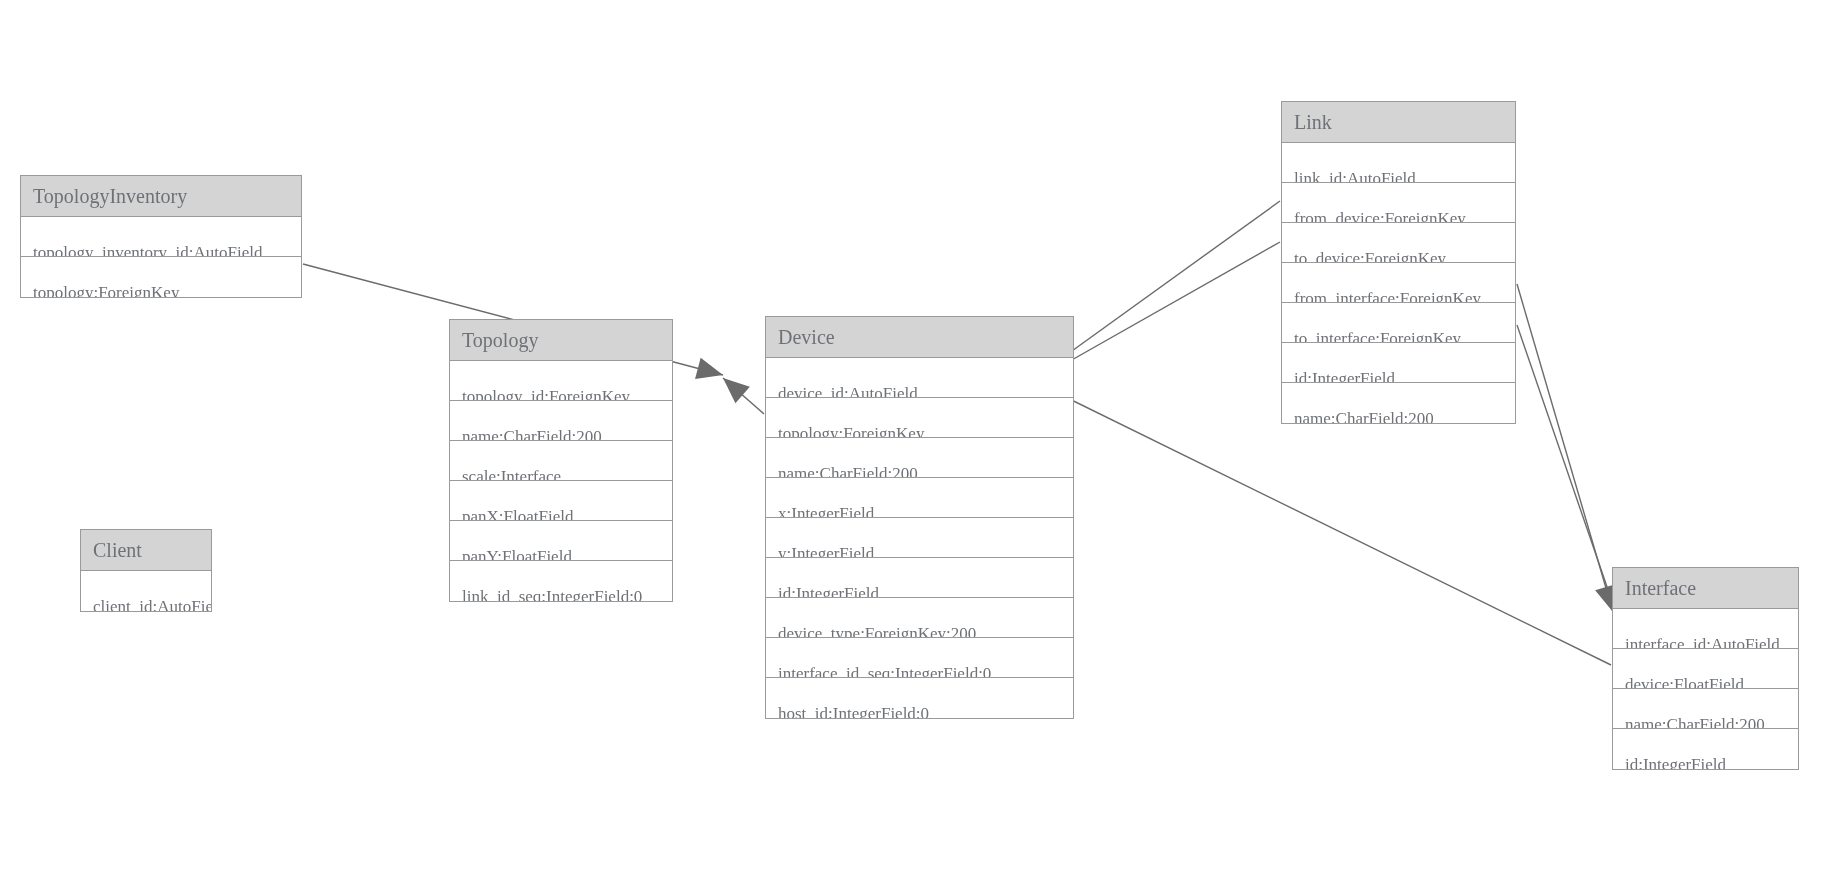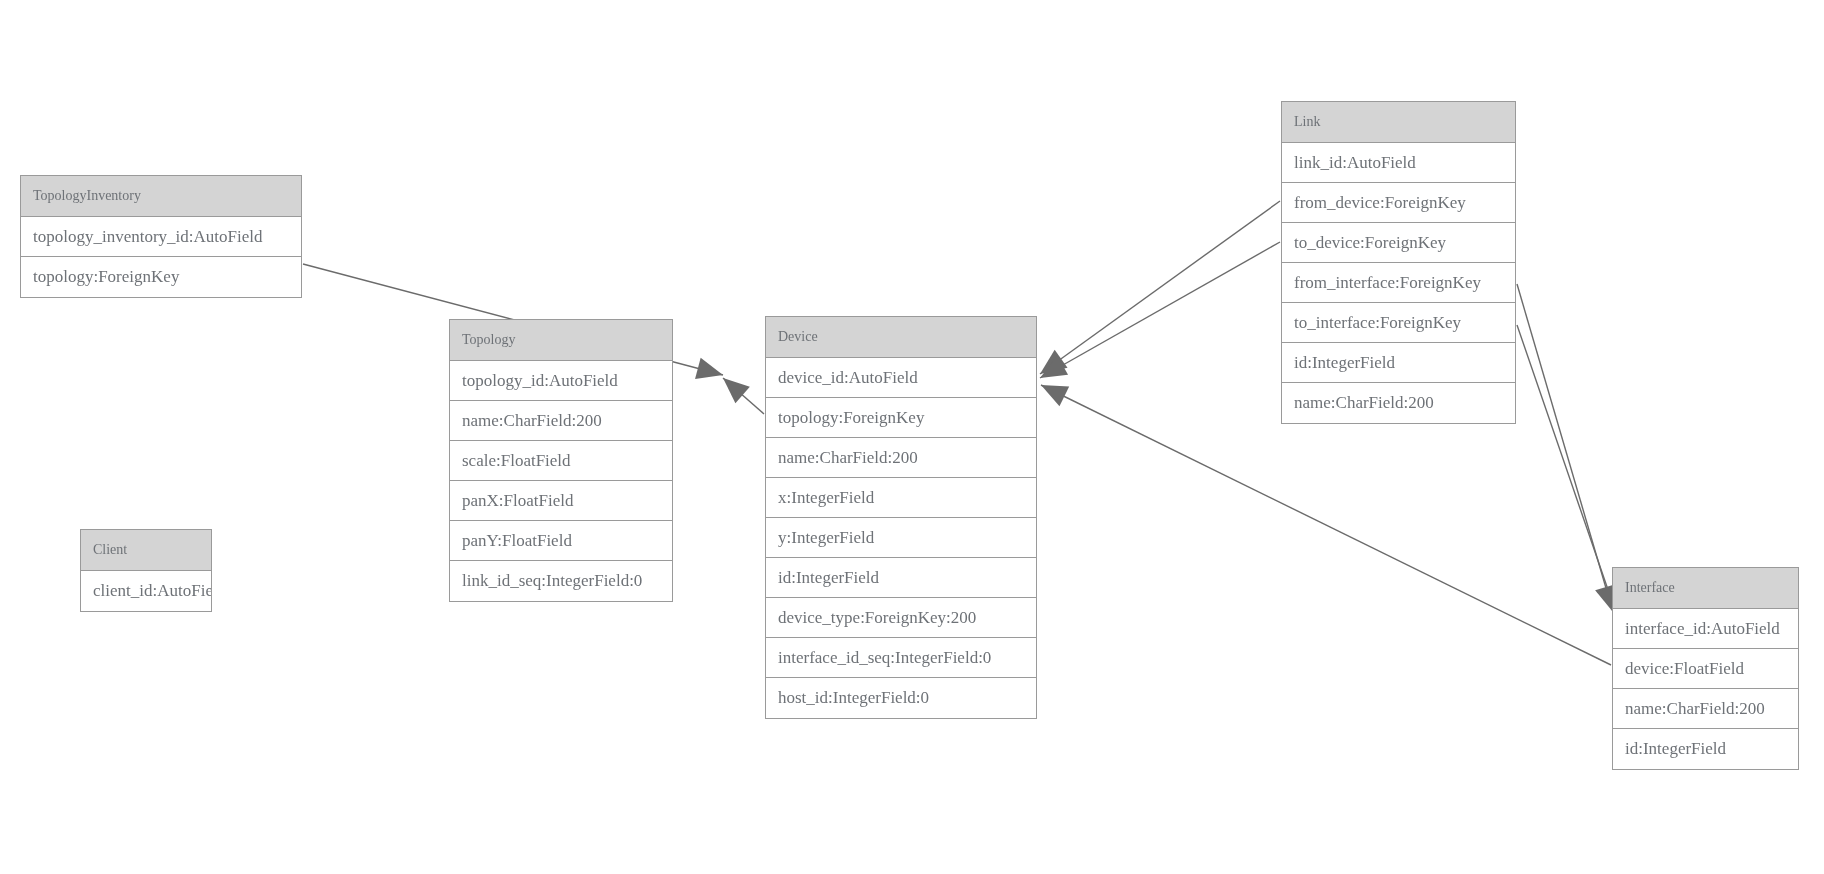--- a/index.html
+++ b/index.html
@@ -29,35 +29,35 @@
     box-sizing: border-box;
     border: 1px solid #9a9a9a;
     background: #ffffff;
     z-index: 2;
   }
   .entity-header {
     box-sizing: border-box;
     background: #d4d4d4;
     border-bottom: 1px solid #9a9a9a;
     color: #6e7277;
-    font-size: 14px;
+    font-size: 20px;
     line-height: 40px;
     height: 41px;
     padding: 0 12px;
     white-space: nowrap;
     overflow: hidden;
   }
   .entity-field {
     box-sizing: border-box;
     border-bottom: 1px solid #9a9a9a;
     color: #6e7277;
     font-size: 17px;
     line-height: 39px;
     height: 40px;
-    padding: 0 12px;
+    padding: 16px 12px;
     white-space: nowrap;
     overflow: hidden;
     background: #ffffff;
   }
   .entity-field:last-child {
     border-bottom: none;
   }
 </style>
 </head>
 <body>
@@ -96,28 +96,28 @@
     </svg>
 
   <div id="entity-layer">
       <div class="entity" style="left: 20px; top: 175px; width: 282px;">
         <div class="entity-header">TopologyInventory</div>
         <div class="entity-field">topology_inventory_id:AutoField</div>
         <div class="entity-field">topology:ForeignKey</div>
       </div>
       <div class="entity" style="left: 449px; top: 319px; width: 224px;">
         <div class="entity-header">Topology</div>
-        <div class="entity-field">topology_id:AutoField</div>
+        <div class="entity-field">topology_id:ForeignKey</div>
         <div class="entity-field">name:CharField:200</div>
-        <div class="entity-field">scale:FloatField</div>
+        <div class="entity-field">scale:Interface</div>
         <div class="entity-field">panX:FloatField</div>
         <div class="entity-field">panY:FloatField</div>
         <div class="entity-field">link_id_seq:IntegerField:0</div>
       </div>
-      <div class="entity" style="left: 765px; top: 316px; width: 272px;">
+      <div class="entity" style="left: 765px; top: 316px; width: 309px;">
         <div class="entity-header">Device</div>
         <div class="entity-field">device_id:AutoField</div>
         <div class="entity-field">topology:ForeignKey</div>
         <div class="entity-field">name:CharField:200</div>
         <div class="entity-field">x:IntegerField</div>
         <div class="entity-field">y:IntegerField</div>
         <div class="entity-field">id:IntegerField</div>
         <div class="entity-field">device_type:ForeignKey:200</div>
         <div class="entity-field">interface_id_seq:IntegerField:0</div>
         <div class="entity-field">host_id:IntegerField:0</div>

